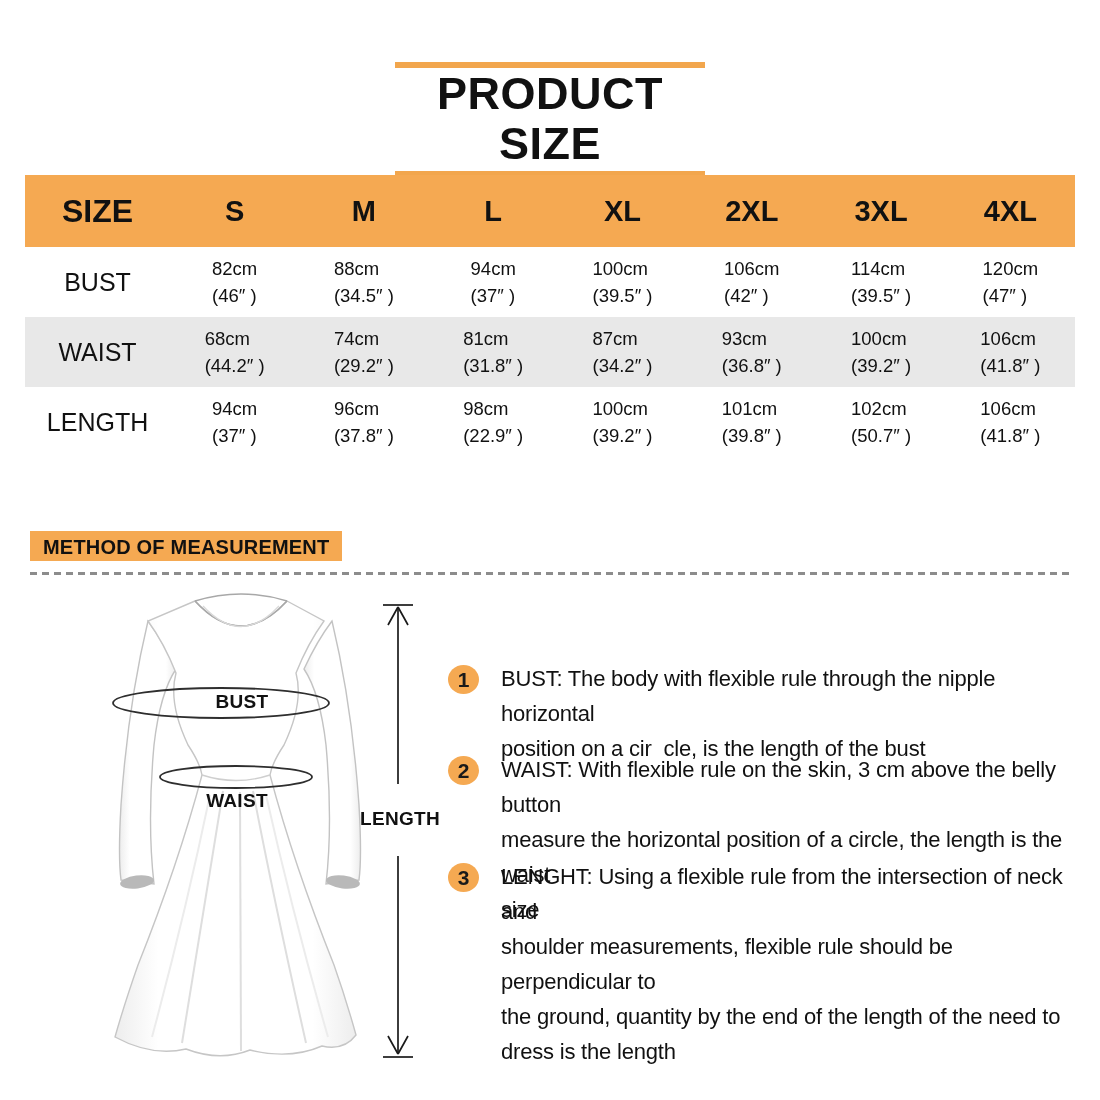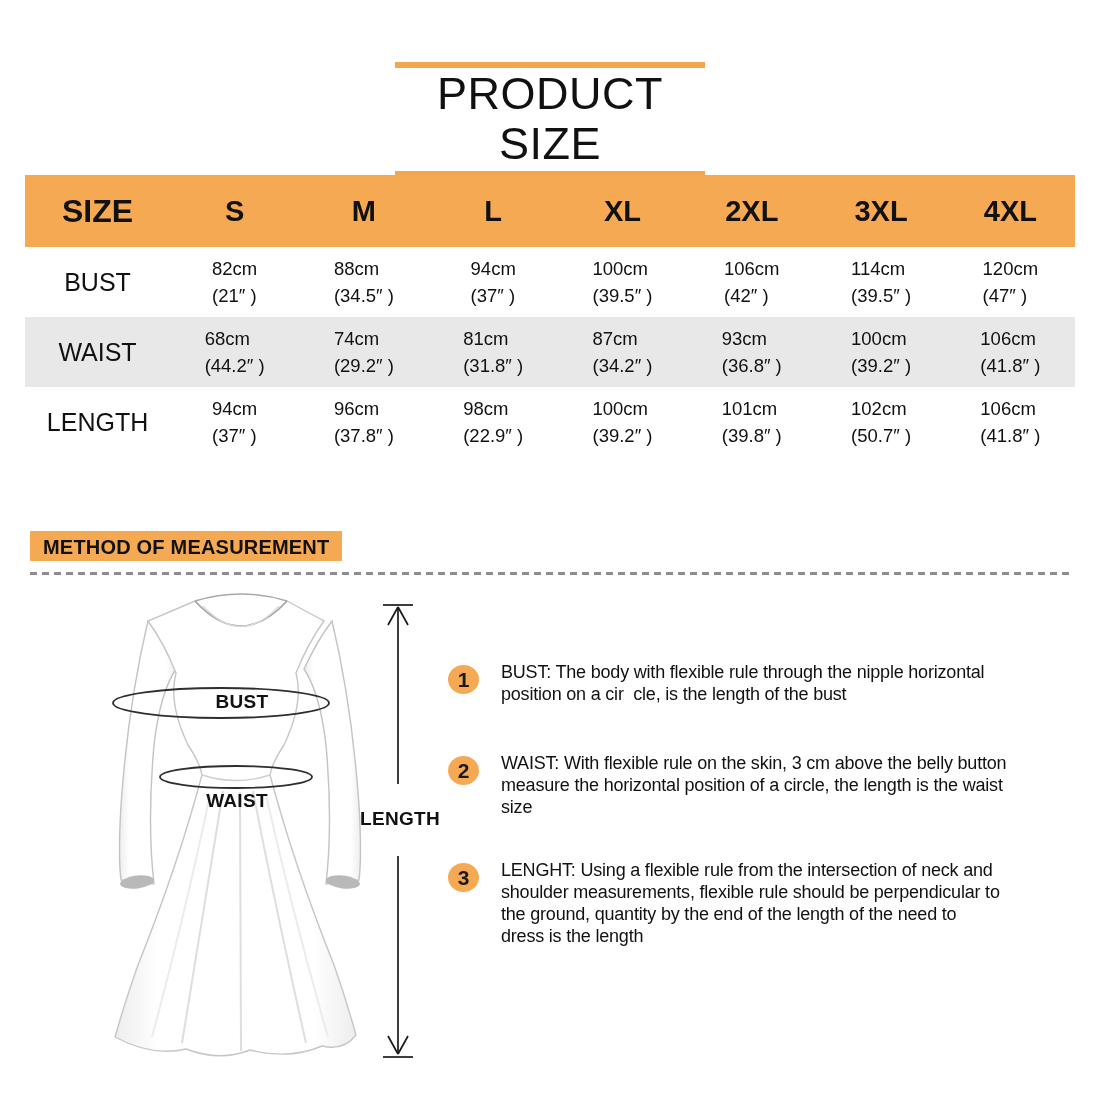--- a/index.html
+++ b/index.html
@@ -3,21 +3,21 @@
 <meta charset="utf-8">
 <style>
   * { margin:0; padding:0; box-sizing:border-box; }
   html,body { width:1100px; height:1100px; background:#ffffff;
     font-family:"Liberation Sans", sans-serif; color:#1a1a1a; overflow:hidden; }
   .canvas { position:relative; width:1100px; height:1100px; background:#fff; }
 
   
   .title-block { position:absolute; left:395px; top:62px; width:310px; text-align:center; }
   .title-bar { height:6px; background:#F2A64D; }
-  .title-text { font-size:45px; font-weight:400; line-height:50px; letter-spacing:0.5px; color:#111; padding:1px 0 2px; }
+  .title-text { font-size:45px; font-weight:700; line-height:50px; letter-spacing:0.5px; color:#111; padding:1px 0 2px; }
 
   
   .size-table { position:absolute; left:25px; top:175px; width:1050px; border-collapse:collapse; table-layout:fixed; }
   .size-table th, .size-table td { text-align:center; vertical-align:middle; border:none; }
   .size-table thead tr { background:#F5A952; height:72px; }
   .size-table thead th { font-size:29px; font-weight:700; color:#111; }
   .size-table thead th.col-label { font-size:32px; }
   .size-table tbody tr { height:70px; background:#ffffff; }
   .size-table tbody tr:nth-child(2) { background:#E8E8E8; }
   .size-table .row-label { font-size:25px; font-weight:500; color:#111; }
@@ -40,21 +40,21 @@
   #waist-label { left:237px; top:801px; }
   #length-label{ left:400px; top:819px; }
   .length-svg { position:absolute; left:369px; top:598px; width:60px; height:470px; }
 
   
   .instruction { position:absolute; left:448px; width:625px; }
   #inst-0 { top:661px; } #inst-1 { top:752px; } #inst-2 { top:859px; }
   .num-circle { position:absolute; left:0; top:4px; width:31px; height:29px;
     border-radius:50%; background:#F5A952; display:flex; align-items:center;
     justify-content:center; font-size:21px; font-weight:700; color:#1a1a1a; }
-  .inst-text { margin-left:53px; font-size:18px; line-height:22px;
+  .inst-text { margin-left:53px; font-size:22px; line-height:35px;
     letter-spacing:-0.2px; white-space:pre-wrap; color:#111; }
 </style>
 </head>
 <body>
 
 <div class="canvas">
 
   <div class="title-block">
     <div class="title-bar"></div>
     <div class="title-text">PRODUCT SIZE</div>
@@ -81,21 +81,21 @@
           <th>XL</th>
           <th>2XL</th>
           <th>3XL</th>
           <th>4XL</th>
         </tr>
     </thead>
     <tbody>
         <tr>
           <th class="row-label">BUST</th>
           <td><span class="cell-inner">82cm
-(21″ )</span></td>
+(46″ )</span></td>
           <td><span class="cell-inner">88cm
 (34.5″ )</span></td>
           <td><span class="cell-inner">94cm
 (37″ )</span></td>
           <td><span class="cell-inner">100cm
 (39.5″ )</span></td>
           <td><span class="cell-inner">106cm
 (42″ )</span></td>
           <td><span class="cell-inner">114cm
 (39.5″ )</span></td>

